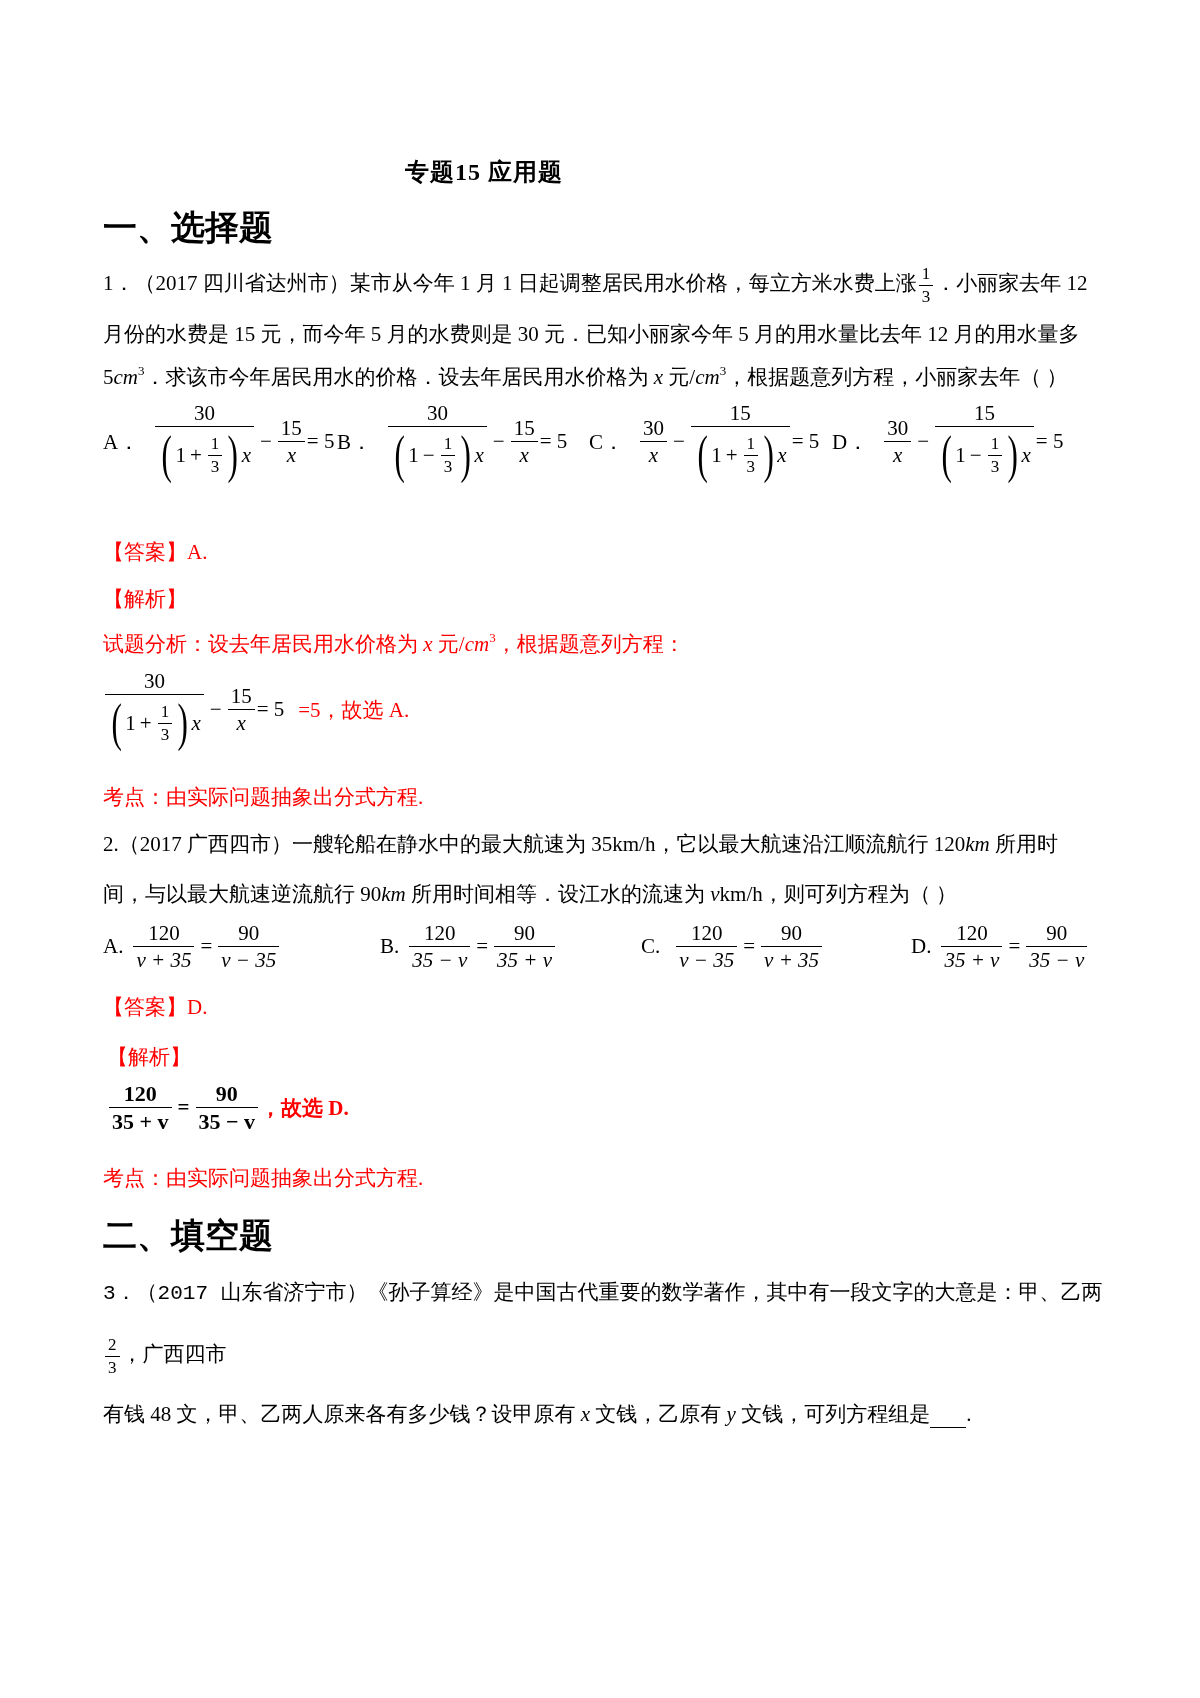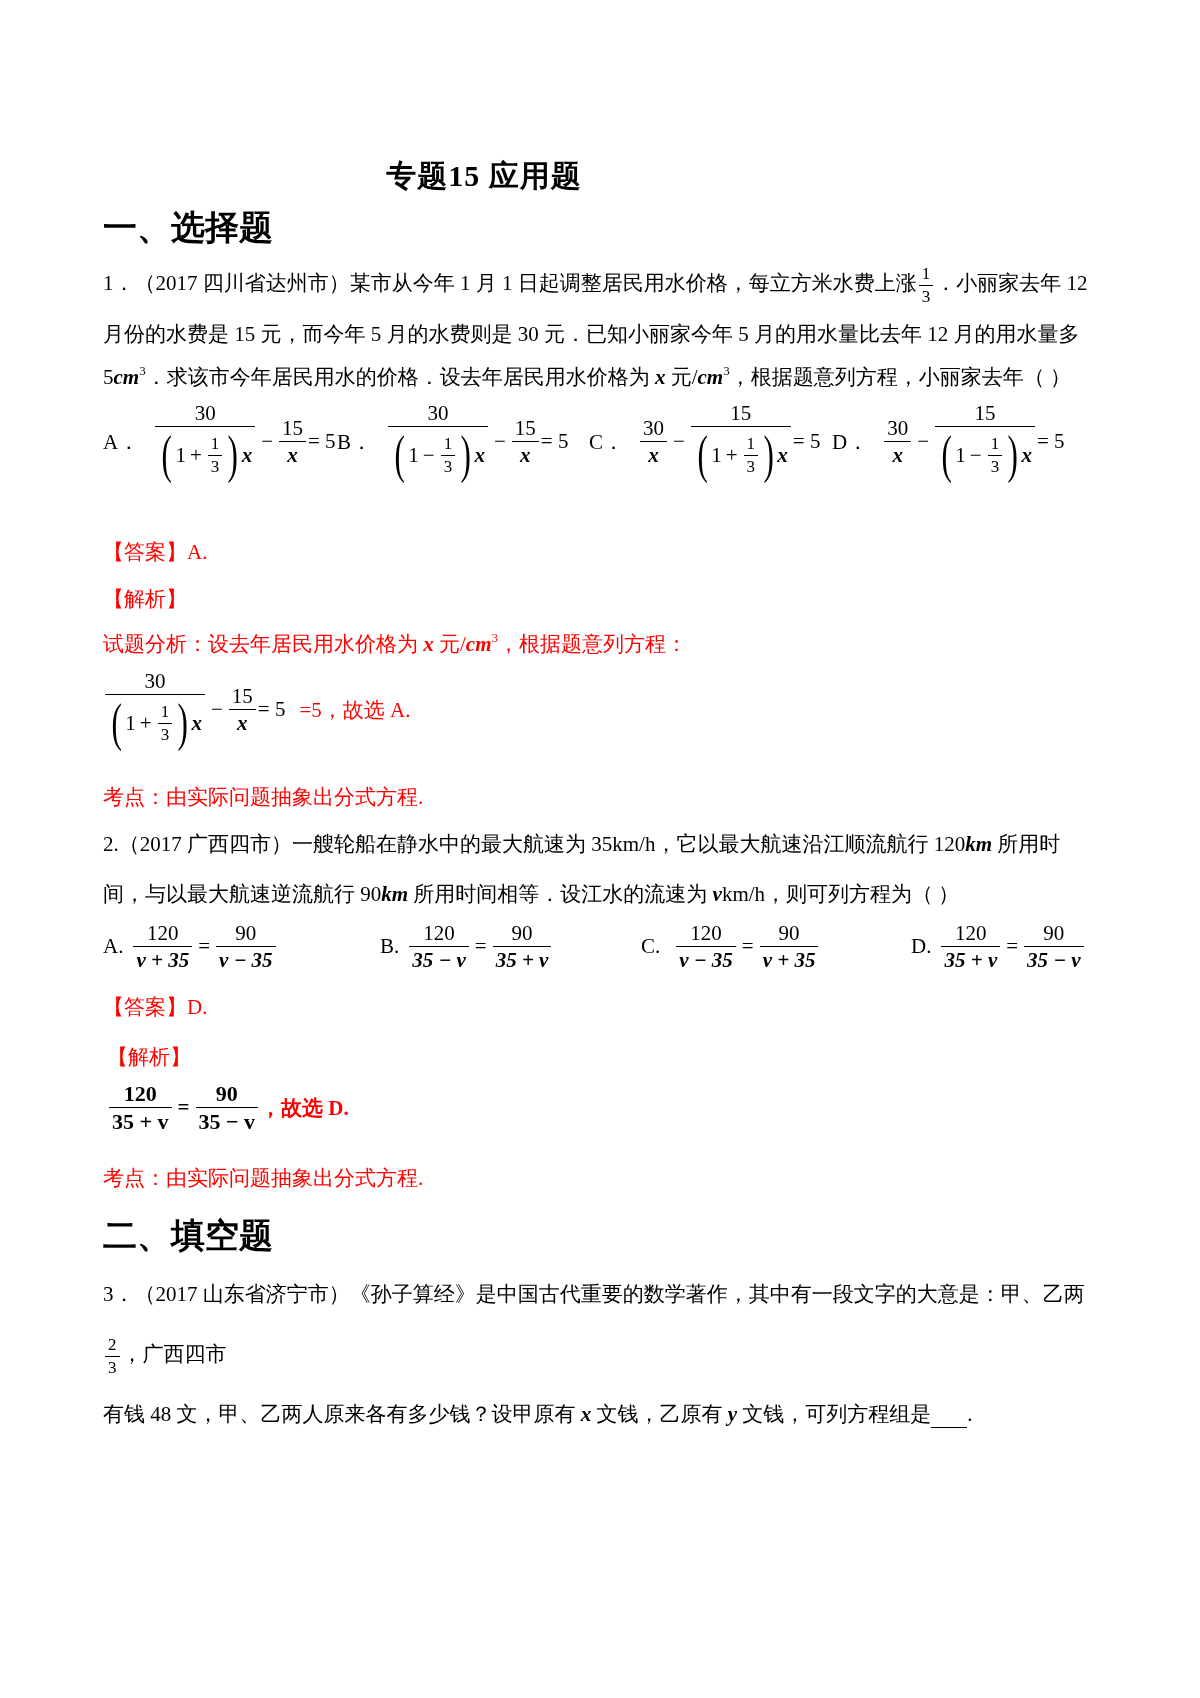--- a/index.html
+++ b/index.html
@@ -1,23 +1,23 @@
 <!DOCTYPE html>
 <html><head>
 <meta charset="utf-8">
 <style>
   html, body { margin: 0; padding: 0; background: #ffffff; }
   body { width: 1200px; height: 1698px; position: relative; overflow: hidden;
          font-family: "Liberation Serif", "DejaVu Serif", serif; color: #000; }
   .abs { position: absolute; }
-  .title { left: 0; width: 968px; top: 156px; text-align: center; font-size: 30px; font-weight: bold; letter-spacing: 1px; }
+  .title { left: 0; width: 968px; top: 156px; text-align: center; font-size: 24px; font-weight: bold; letter-spacing: 1px; }
   .h2 { font-size: 34px; font-weight: bold; }
   .line { font-size: 21px; white-space: nowrap; line-height: 28px; }
   .red { color: #ff0000; }
-  .it { font-style: italic; font-weight: bold; }
+  .it { font-style: italic; }
   sup { font-size: 13px; vertical-align: 9px; line-height: 0; }
   .frac { display: inline-flex; flex-direction: column; align-items: center; vertical-align: middle; line-height: 1.05; margin: 0 2px; }
   .frac .num, .frac .den { padding: 0 3px; }
   .frac .bar { align-self: stretch; border-top: 1.3px solid #000; margin: 2px 0; }
   .frac.small { font-size: 17px; }
   .paren { display: inline-flex; align-items: center; }
   .bigp { font-size: 52px; font-weight: 200; line-height: 1; transform: scaleX(0.6); display: inline-block; }
   .eq { font-size: 21px; display: flex; align-items: center; white-space: nowrap; }
   .eq .op { margin: 0 4px; }
   .opt-label { margin-right: 14px; }
@@ -262,21 +262,21 @@
       <span class="num">90</span>
       <span class="bar"></span>
       <span class="den">35 − v</span>
     </span>
   <span>，故选 D.</span>
 </div>
 <div class="abs line red" style="left:103px; top:1164px;">考点：由实际问题抽象出分式方程.</div>
 
 <div class="abs h2" style="left:103px; top:1213px;">二、填空题</div>
 
-<div class="abs line" style="left:103px; top:1280px;">3．（2017  山东省济宁市）《孙子算经》是中国古代重要的数学著作，其中有一段文字的大意是：甲、乙两</div>
+<div class="abs line" style="left:103px; top:1280px;font-family:Liberation Mono, monospace;">3．（2017  山东省济宁市）《孙子算经》是中国古代重要的数学著作，其中有一段文字的大意是：甲、乙两</div>
 <div class="abs line" style="left:103px; top:1336px;">
   <span class="frac small">
       <span class="num">2</span>
       <span class="bar"></span>
       <span class="den">3</span>
     </span><span>，广西四市</span>
 </div>
 <div class="abs line" style="left:103px; top:1400px;">
   <span>有钱 48 文，甲、乙两人原来各有多少钱？设甲原有 </span><span class="it">x</span><span> 文钱，乙原有 </span><span class="it">y</span><span> 文钱，可列方程组是</span><span class="blank"></span><span>.</span>
 </div>

